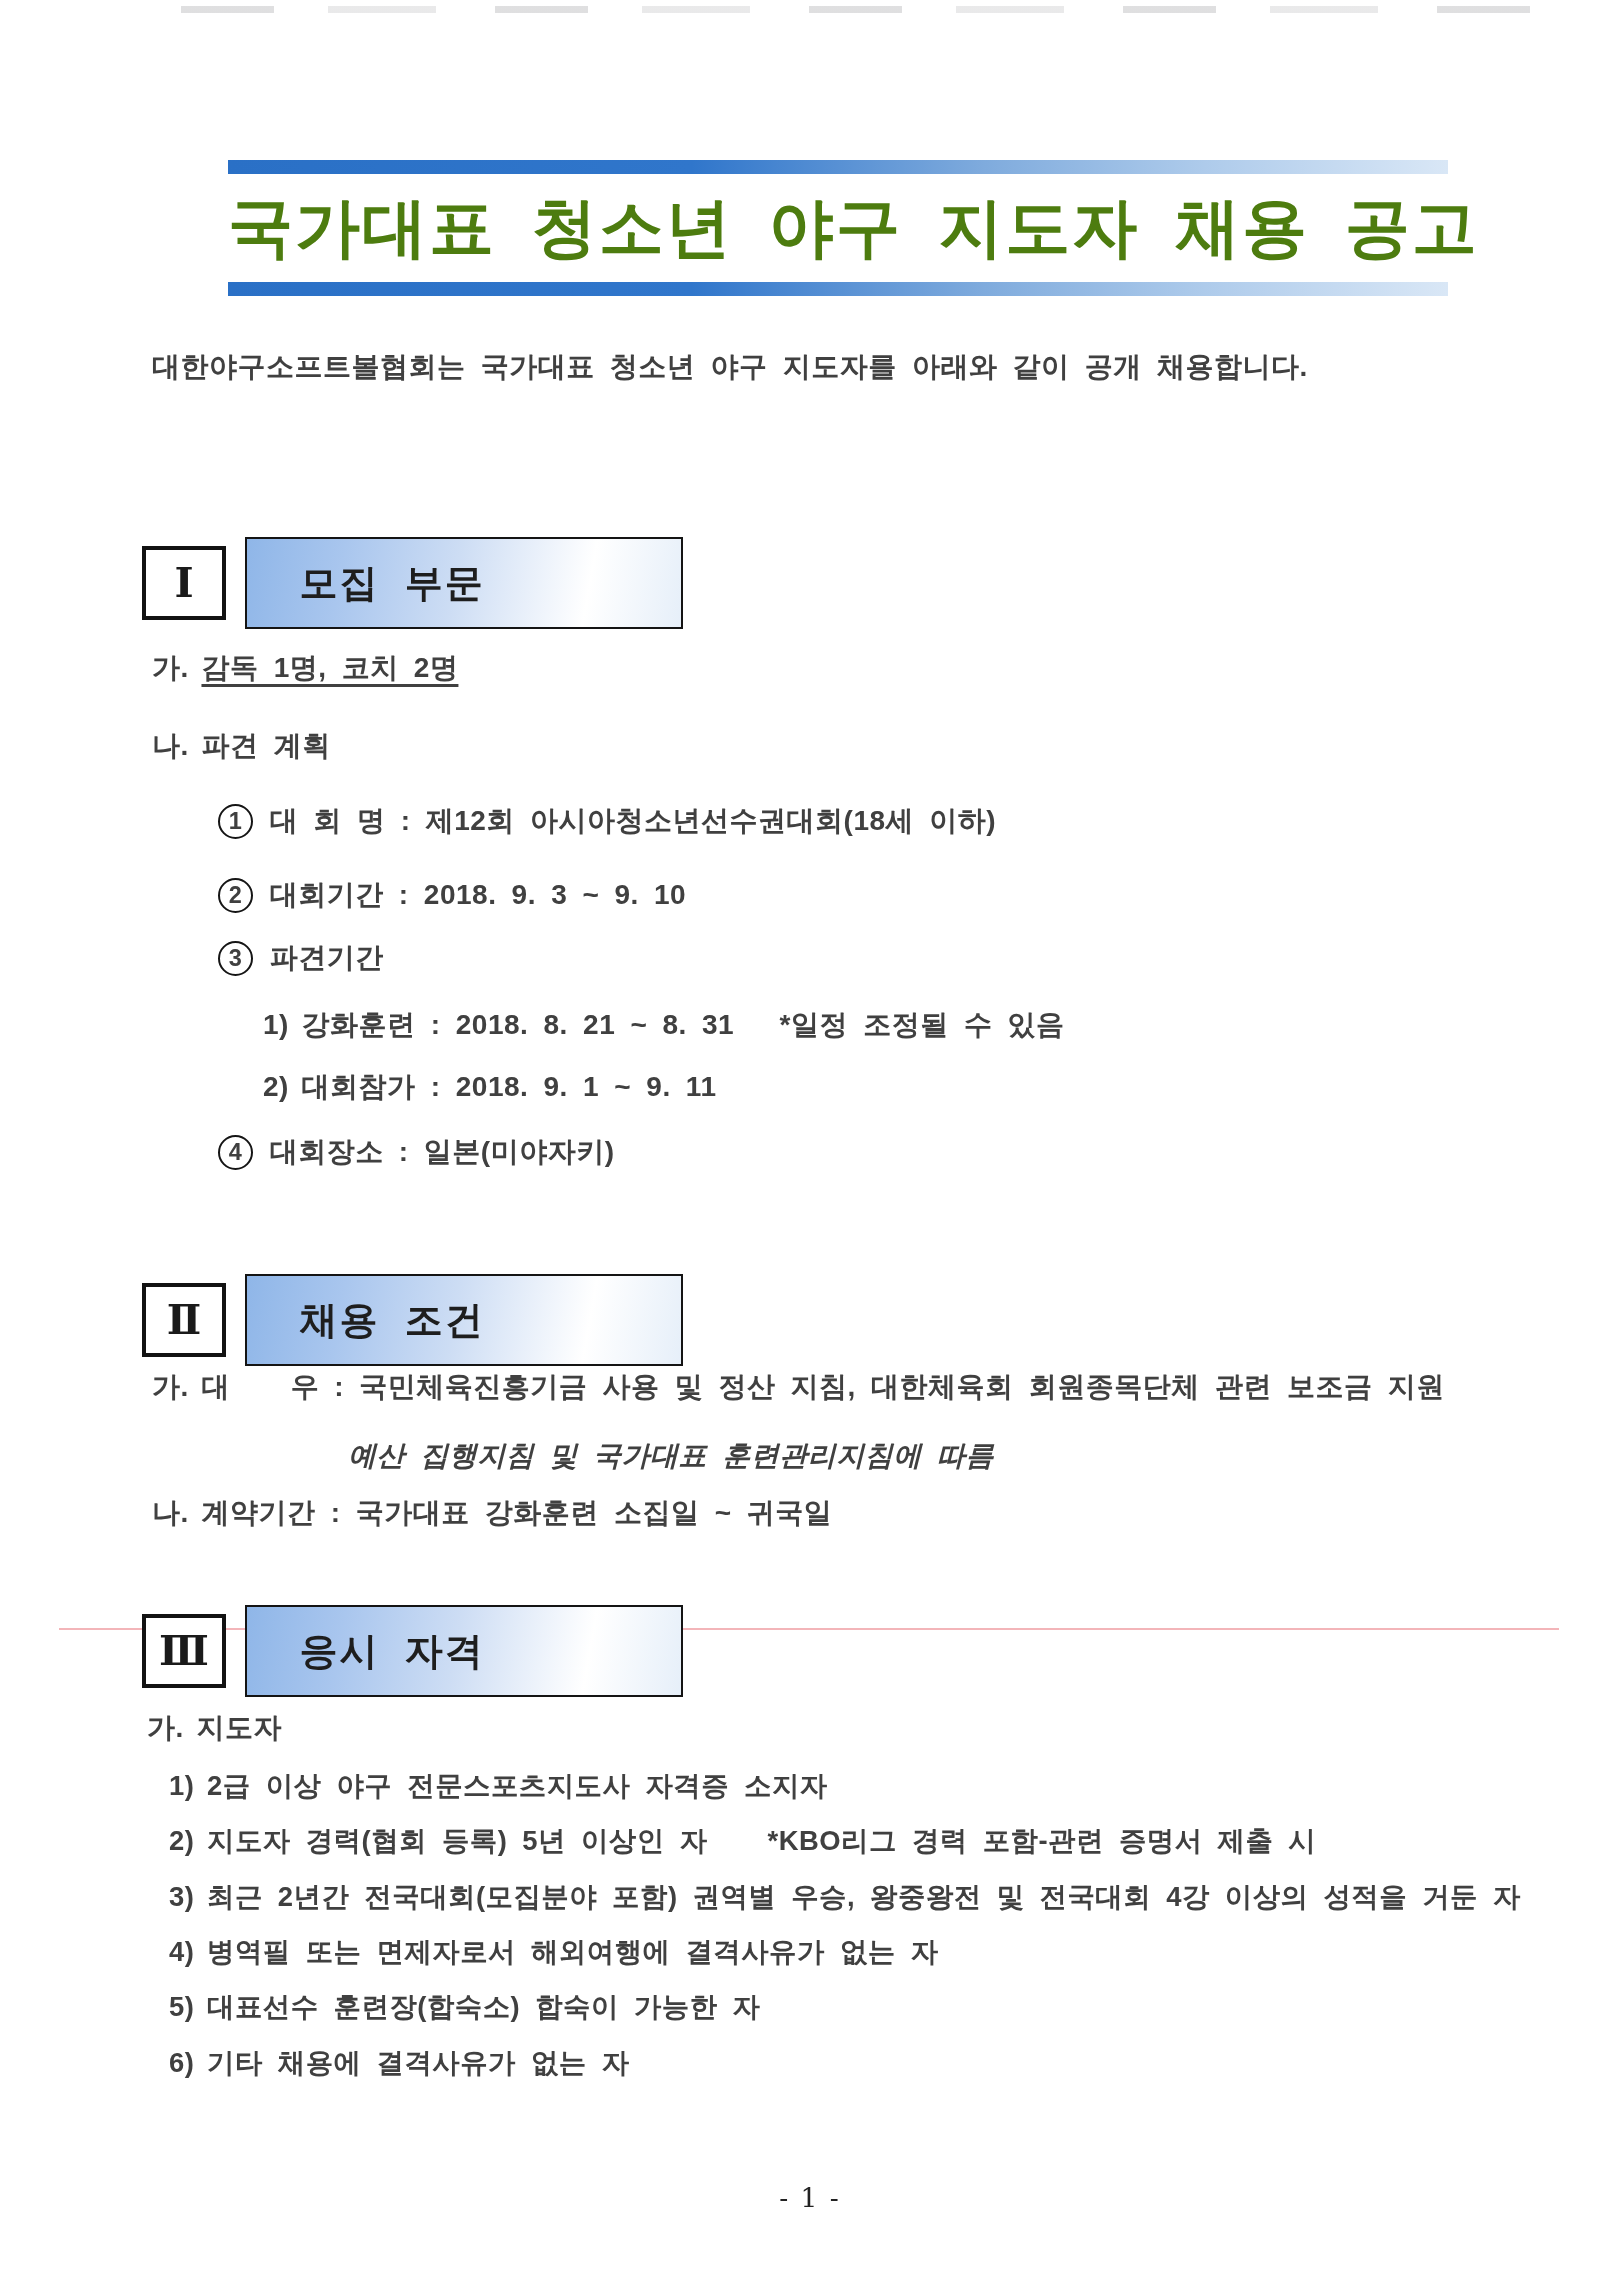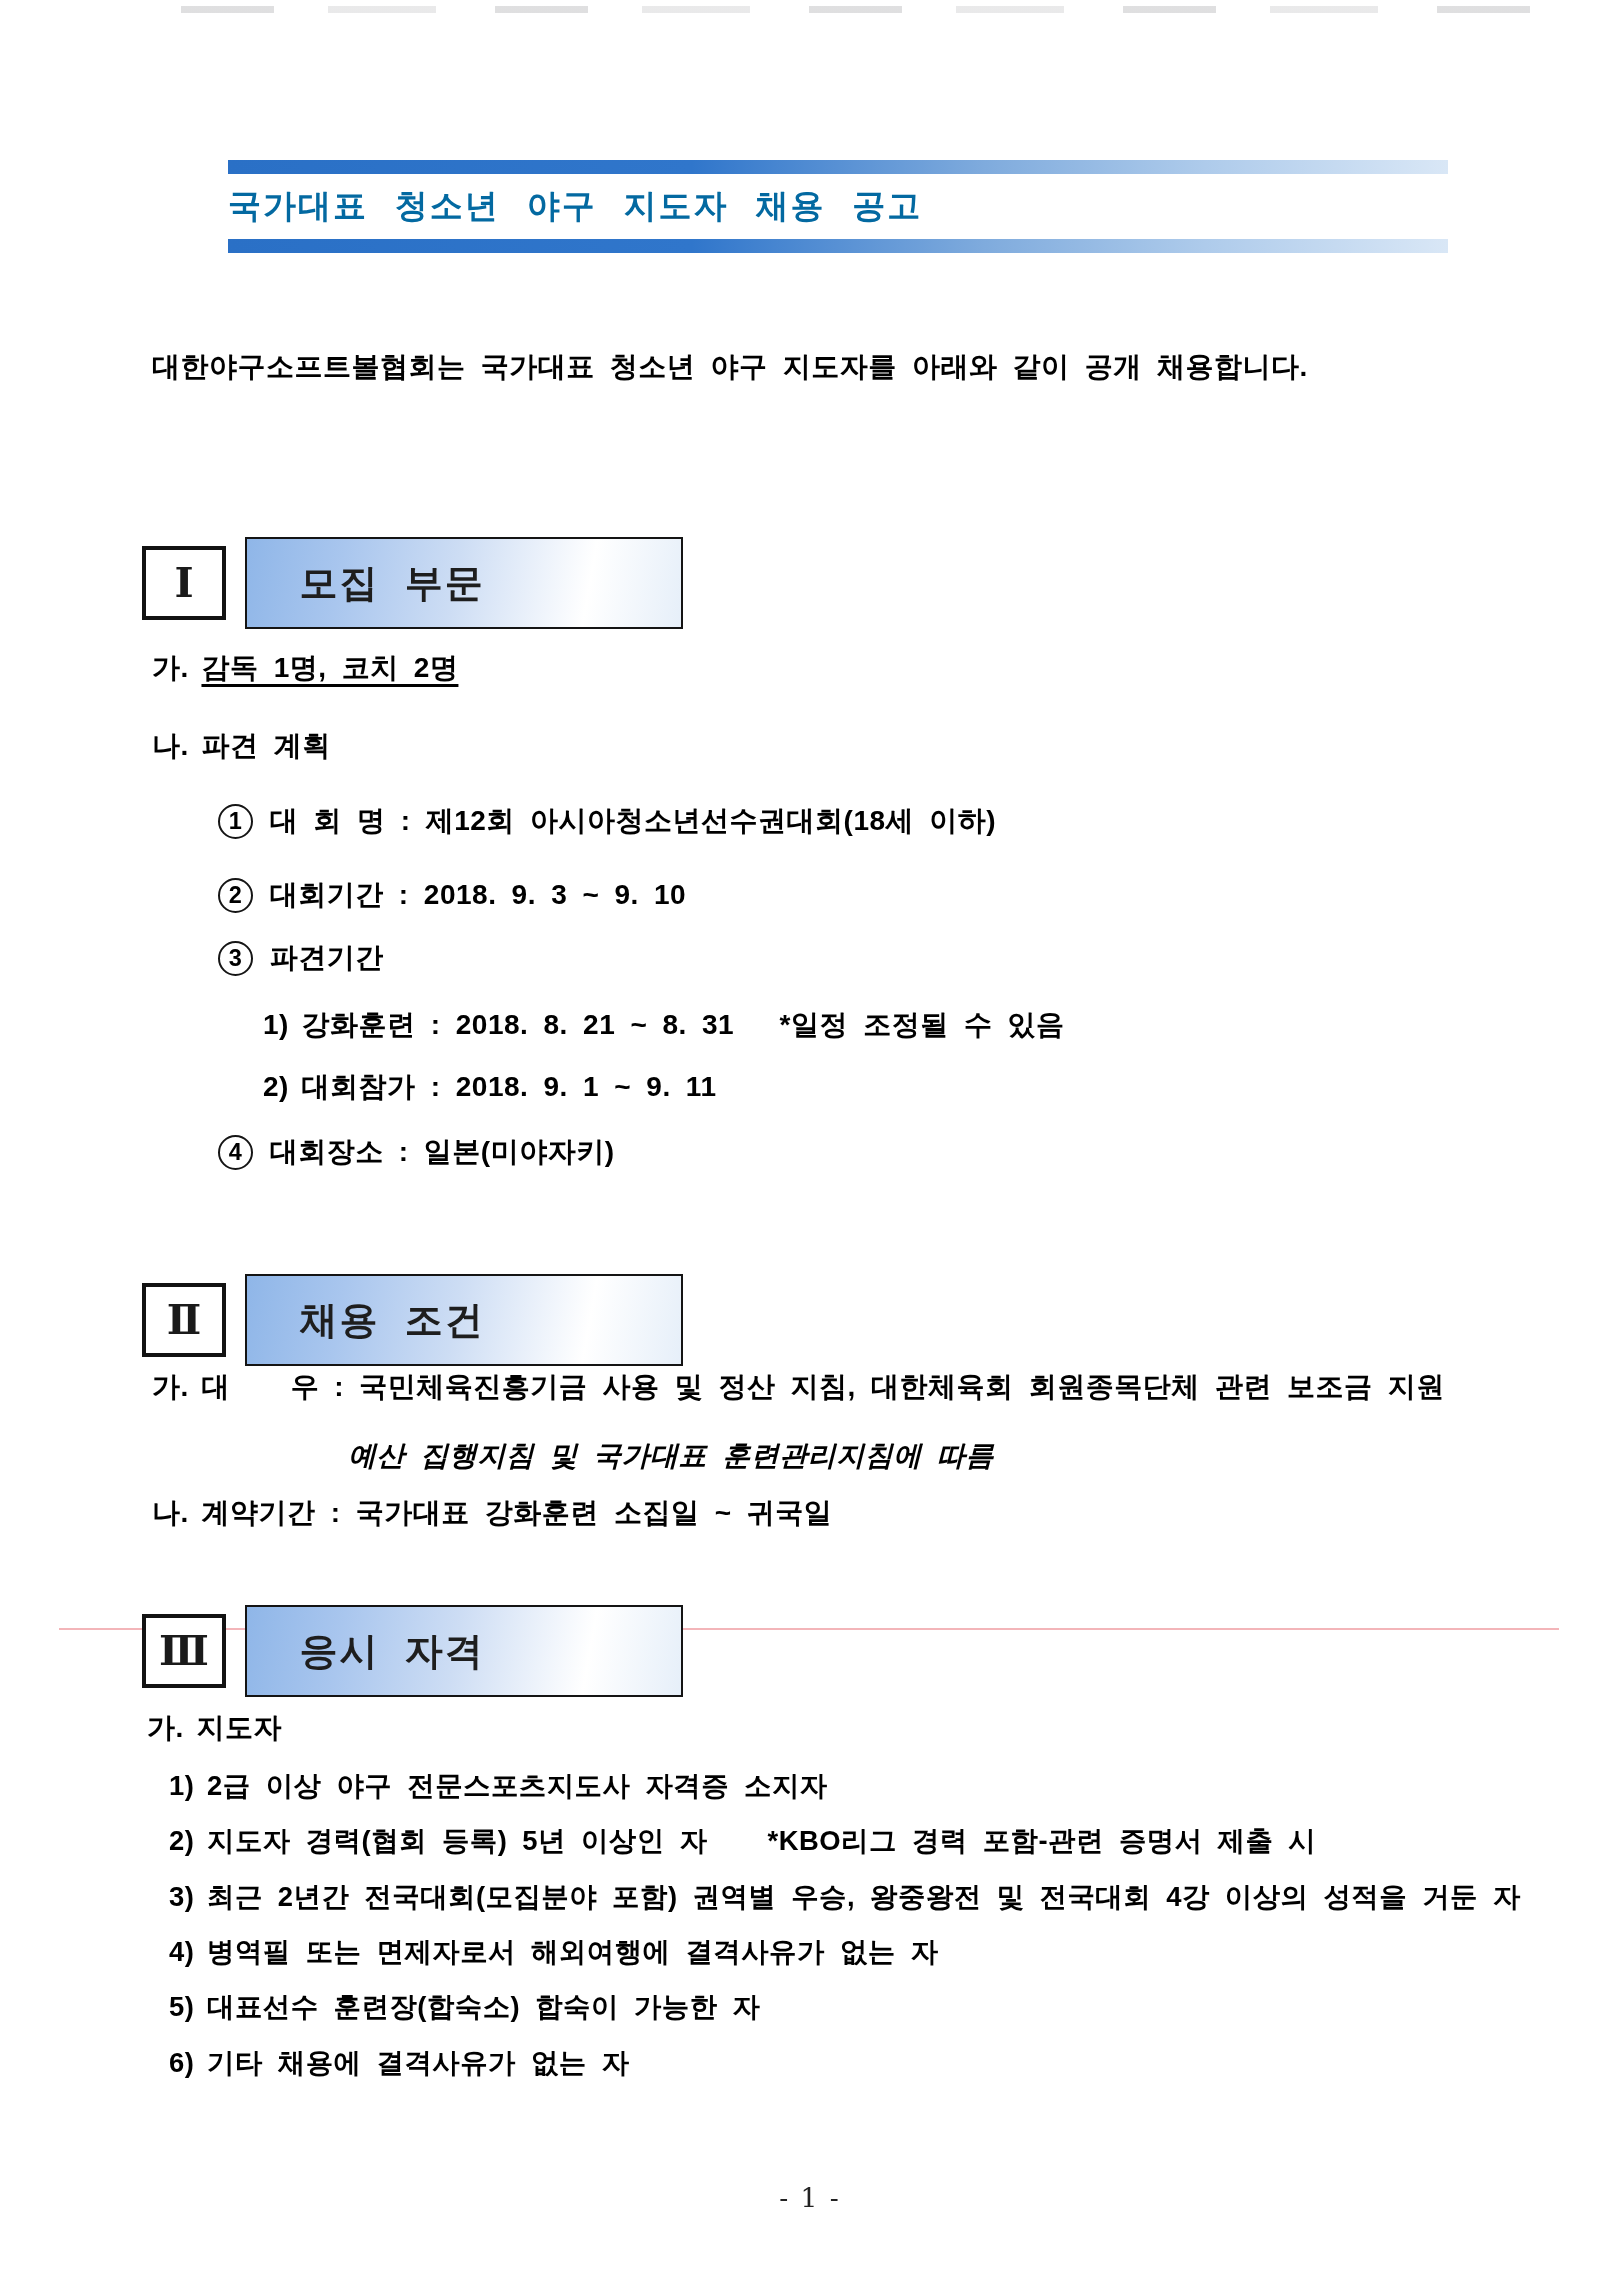--- a/index.html
+++ b/index.html
@@ -24,34 +24,35 @@
     background:rgba(225,70,80,0.40);
   }
 
   
   .title-wrap { position:absolute; top:160px; left:228px; width:1220px; }
   .tbar {
     height:13.7px;
     background:linear-gradient(to right,#2a70c6 0%,#3076cb 38%,#7fabdd 62%,#aecbeb 80%,#d9e7f6 100%);
   }
   .title-text {
-    font-size:33px; font-weight:800;
+    text-align:center;
+    font-size:65px; font-weight:800;
     letter-spacing:2px; word-spacing:15.7px;
     padding:10.8px 0 9.8px 0;
-    color:#0369a1;
+    color:#4d7c0f;
     white-space:pre;
   }
 
   
   .line {
     position:absolute;
     font-size:28px; font-weight:700;
     letter-spacing:0.5px; word-spacing:6.9px;
     white-space:pre;
-    color:#000000;
+    color:#404040;
     display:flex; align-items:center;
   }
   .lbl { margin-right:12.7px; }
   .underlined { text-decoration:underline; text-decoration-thickness:2.5px; text-underline-offset:6.9px; }
 
   
   .circ {
     display:inline-flex; width:35px; height:35px;
     border:2.5px solid #151515; border-radius:50%;
     align-items:center; justify-content:center;

